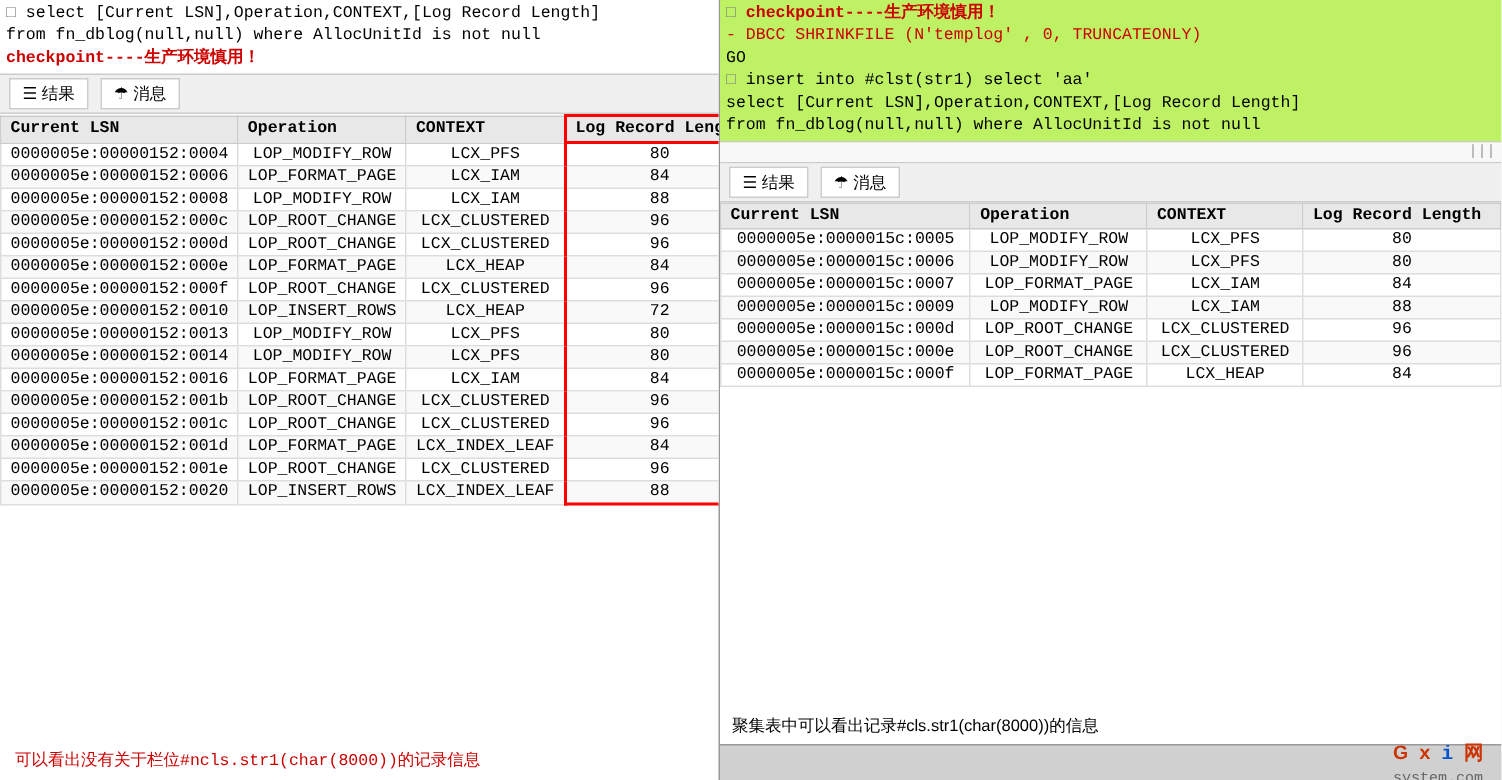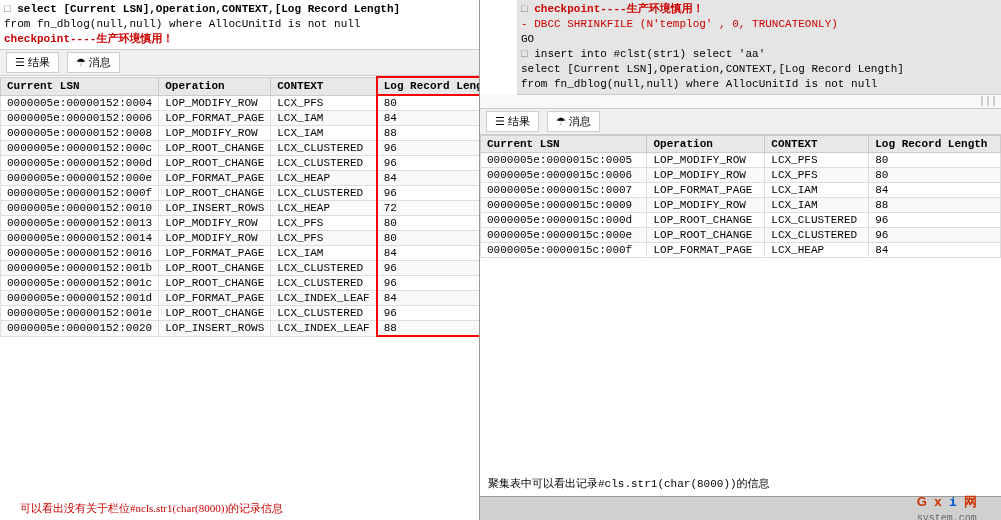--- a/index.html
+++ b/index.html
@@ -76,49 +76,50 @@
     }
     thead th {
       border: 1px solid #ccc;
       padding: 2px 6px;
       text-align: left;
       font-weight: bold;
       white-space: nowrap;
     }
     tbody tr {
       background: #fff;
+      text-align: center;
     }
     tbody tr:nth-child(even) {
       background: #f9f9f9;
     }
     tbody td {
       border: 1px solid #ddd;
       padding: 1px 6px;
       white-space: nowrap;
     }
     .annotation-text {
       font-size: 11px;
       color: #cc0000;
-      padding: 4px 20px;
-      font-family: Liberation Serif, serif;
+      padding: 4px 10px;
+      font-family: Liberation Mono, monospace;
       line-height: 16px;
     }
     .annotation-text-right {
       font-size: 11px;
       color: #000;
       padding: 4px 8px;
-      font-family: Liberation Mono, monospace;
+      font-family: Liberation Sans, sans-serif;
       line-height: 16px;
     }
     .bottom-bar {
       background: #d0d0d0;
       display: flex;
       align-items: center;
       justify-content: flex-end;
-      padding: 2px 24px;
+      padding: 2px 12px;
       height: 24px;
       border-top: 1px solid #999;
     }
     .logo {
       font-size: 13px;
       font-weight: bold;
       color: #cc3300;
       font-family: Arial, sans-serif;
     }
     .logo-sub {
@@ -132,35 +133,34 @@
       color: #000;
       background: #fff;
       border-bottom: 1px solid #ccc;
       min-height: 48px;
     }
     .top-code-right {
       font-size: 11px;
       line-height: 15px;
       padding: 2px 4px;
       color: #000;
-      background: #e5e5e5;
+      background: #bef264;
       border-bottom: 1px solid #ccc;
       min-height: 80px;
-      margin-left: 37px;
     }
   </style>
 </head>
 <body>
 
 <div class="main-container">
 
   <div class="left-panel">
 
     <div class="top-code-left">
-      <div style="color:#000;font-weight:bold;">
+      <div style="color:#000;">
         <span style="color:#808080;">□</span>
         <span>select [Current LSN],Operation,CONTEXT,[Log Record Length]</span>
       </div>
       <div>
         <span>from fn_dblog(null,null) where AllocUnitId is not null</span>
       </div>
       <div style="color:#cc0000; font-weight:bold;">
         <span>checkpoint----生产环境慎用！</span>
       </div>
     </div>

